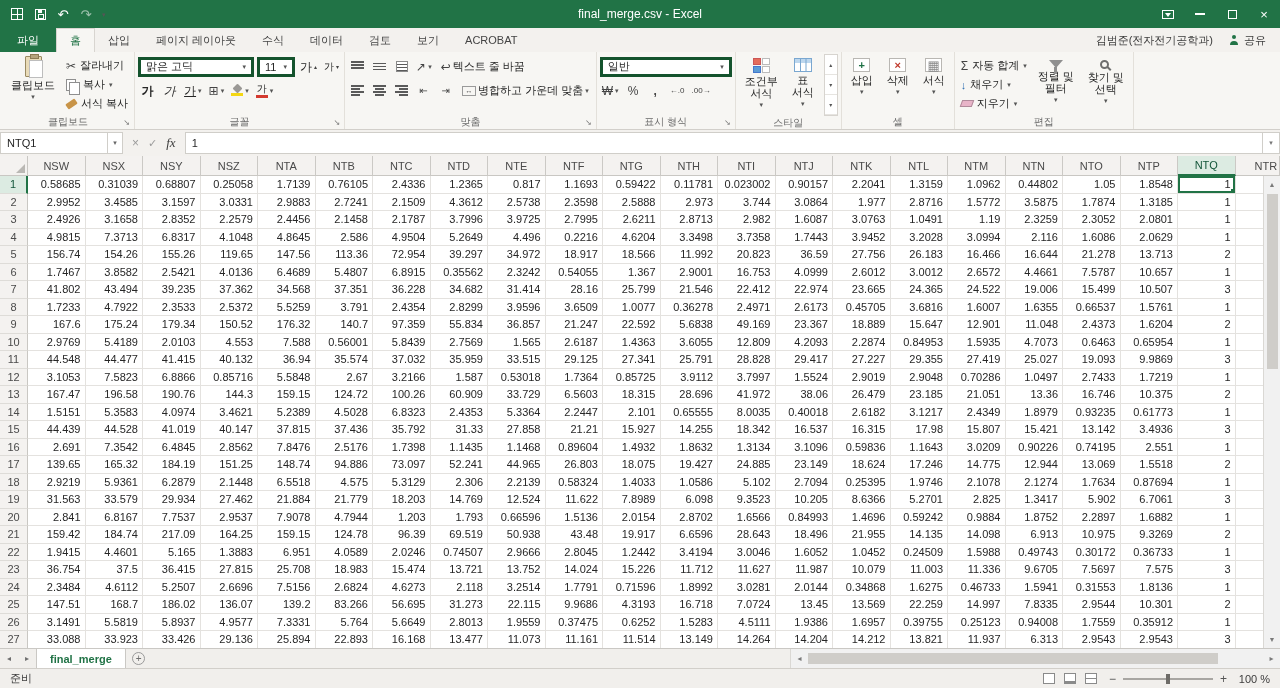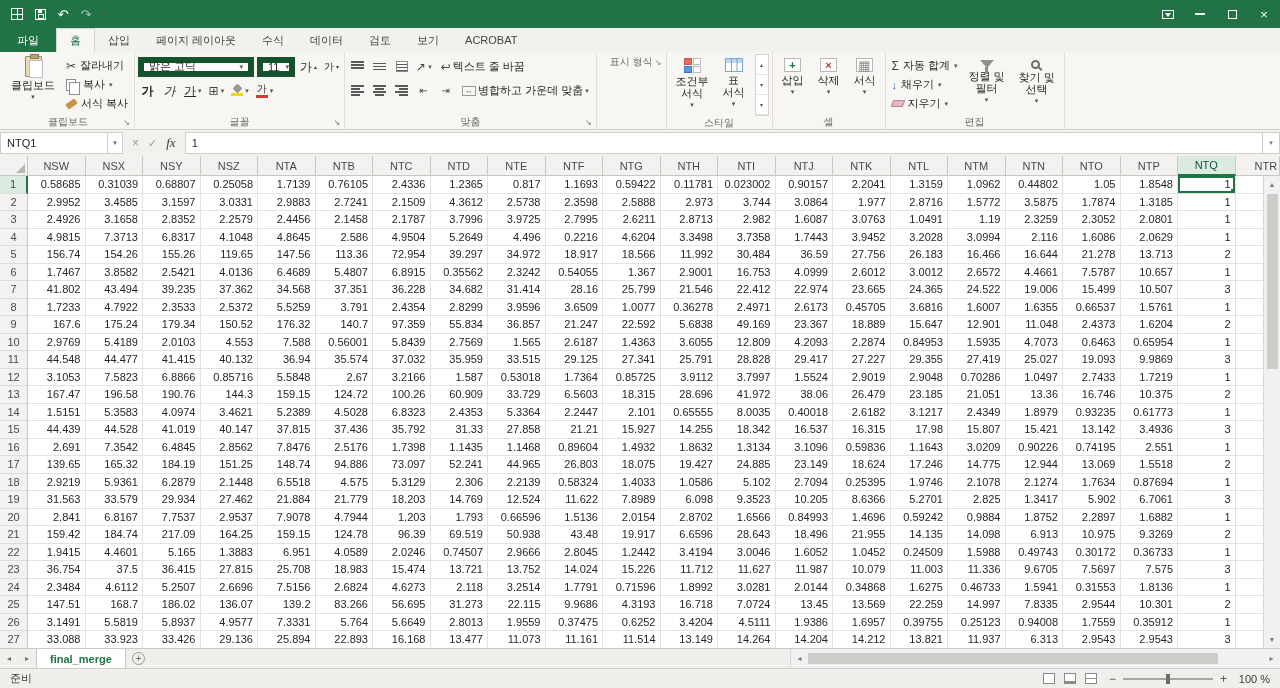--- a/index.html
+++ b/index.html
@@ -44,21 +44,21 @@
 .rg-body{flex:1;display:flex;align-items:stretch;gap:2px}
 .rg-col{flex:1;display:flex;flex-direction:column;gap:3px;padding-top:2px}
 .rg-label{height:15px;display:flex;align-items:center;justify-content:center;font-size:10px;color:#6a6a6a;position:relative;padding:0 10px}
 .launch{position:absolute;right:1px;bottom:2px;font-size:8px;color:#777;line-height:1}
 .bigbtn{display:flex;flex-direction:column;align-items:center;justify-content:flex-start;padding:2px 6px 0;gap:2px}
 .lbl{text-align:center;line-height:12px;white-space:pre-line}
 .arw{font-size:7px;color:#555;font-weight:normal;line-height:1}
 .minicol{display:flex;flex-direction:column;justify-content:flex-start;gap:0;padding-top:2px}
 .mini{display:flex;align-items:center;gap:4px;height:19px;padding:0 3px;white-space:nowrap}
 .frow{display:flex;align-items:center;gap:3px;height:21px}
-.combo{display:flex;align-items:center;background:#fff;border:6px solid #14532d;height:20px;padding:0 5px;gap:6px}
+.combo{display:flex;align-items:center;background:#fff;border:3px solid #14532d;height:20px;padding:0 5px;gap:6px}
 .combo .arw{margin-left:auto}
 .fbtn{min-width:19px;height:20px;display:flex;align-items:center;justify-content:center;gap:2px;padding:0 2px}
 .fbtn.wide{padding:0 4px;white-space:nowrap}
 .ga{font-size:12px;line-height:1}
 .ga.b{font-weight:bold}.ga.i{font-style:italic}.ga.u{text-decoration:underline}
 .tiny{font-size:6px;color:#444}
 .g-ic{font-size:12px;line-height:1;color:#444}
 .colorstack{display:flex;flex-direction:column;align-items:center;gap:1px}
 .cbar{width:12px;height:3px}
 .bar-yellow{background:#f4d713}
@@ -168,20 +168,21 @@
     <span class="qbtn">
         <span class="appgrid"></span>
       </span>
     <span class="qbtn">
         <span class="ic-floppy"></span>
       </span>
     <span class="qbtn">↶</span>
     <span class="qbtn dim">↷</span>
     <b class="arw">▾</b>
   </div>
+  <div class="tb-title">final_merge.csv - Excel</div>
   <div class="winctl">
     <span class="wbtn">
         <span class="ic-ribbonopt"></span>
       </span>
     <span class="wbtn">
         <span class="ic-min"></span>
       </span>
     <span class="wbtn">
         <span class="ic-max"></span>
       </span>
@@ -192,20 +193,27 @@
 <div class="tabrow">
   <div class="tab-file">파일</div>
   <div class="rtab active">홈</div>
   <div class="rtab">삽입</div>
   <div class="rtab">페이지 레이아웃</div>
   <div class="rtab">수식</div>
   <div class="rtab">데이터</div>
   <div class="rtab">검토</div>
   <div class="rtab">보기</div>
   <div class="rtab">ACROBAT</div>
+  <div class="tabrow-right">
+    <span>김범준(전자전기공학과)</span>
+    <span style="display:flex;align-items:center;gap:5px">
+      <span class="person"></span>
+      <span>공유</span>
+    </span>
+  </div>
 </div>
 
 <div class="ribbon">
 
   <div class="rgroup">
     <div class="rg-body">
       <div class="bigbtn">
         <span class="ic-paste"></span>
         <span class="lbl">클립보드</span>
         <b class="arw">▾</b>
@@ -360,20 +368,46 @@
           </div>
       </div>
     </div>
     <div class="rg-label">
         <span>맞춤</span>
         <span class="launch">↘</span>
       </div>
   </div>
 
   <div class="rgroup">
+    <div class="rg-col">
+      <div class="frow">
+        <div class="combo" style="width:132px">
+            <span>일반</span>
+            <b class="arw">▾</b>
+          </div>
+      </div>
+      <div class="frow">
+        <div class="fbtn">
+            <span class="g-ic">₩</span>
+            <b class="arw">▾</b>
+          </div>
+        <div class="fbtn">
+            <span class="g-ic">%</span>
+          </div>
+        <div class="fbtn">
+            <span class="g-ic" style="font-weight:bold">,</span>
+          </div>
+        <div class="fbtn">
+            <span class="dec">←.0</span>
+          </div>
+        <div class="fbtn">
+            <span class="dec">.00→</span>
+          </div>
+      </div>
+    </div>
     <div class="rg-label">
         <span>표시 형식</span>
         <span class="launch">↘</span>
       </div>
   </div>
 
   <div class="rgroup">
     <div class="rg-body">
       <div class="bigbtn">
         <span class="ic-cf">
@@ -611,21 +645,21 @@
         <div class="cell">155.26</div>
         <div class="cell">119.65</div>
         <div class="cell">147.56</div>
         <div class="cell">113.36</div>
         <div class="cell">72.954</div>
         <div class="cell">39.297</div>
         <div class="cell">34.972</div>
         <div class="cell">18.917</div>
         <div class="cell">18.566</div>
         <div class="cell">11.992</div>
-        <div class="cell">30.484</div>
+        <div class="cell">20.823</div>
         <div class="cell">36.59</div>
         <div class="cell">27.756</div>
         <div class="cell">26.183</div>
         <div class="cell">16.466</div>
         <div class="cell">16.644</div>
         <div class="cell">21.278</div>
         <div class="cell">13.713</div>
         <div class="cell">2</div>
         <div class="cell partial"></div>
       </div>
@@ -1135,21 +1169,21 @@
         <div class="cell">5.5819</div>
         <div class="cell">5.8937</div>
         <div class="cell">4.9577</div>
         <div class="cell">7.3331</div>
         <div class="cell">5.764</div>
         <div class="cell">5.6649</div>
         <div class="cell">2.8013</div>
         <div class="cell">1.9559</div>
         <div class="cell">0.37475</div>
         <div class="cell">0.6252</div>
-        <div class="cell">3.4204</div>
+        <div class="cell">1.5283</div>
         <div class="cell">4.5111</div>
         <div class="cell">1.9386</div>
         <div class="cell">1.6957</div>
         <div class="cell">0.39755</div>
         <div class="cell">0.25123</div>
         <div class="cell">0.94008</div>
         <div class="cell">1.7559</div>
         <div class="cell">0.35912</div>
         <div class="cell">1</div>
         <div class="cell partial"></div>

